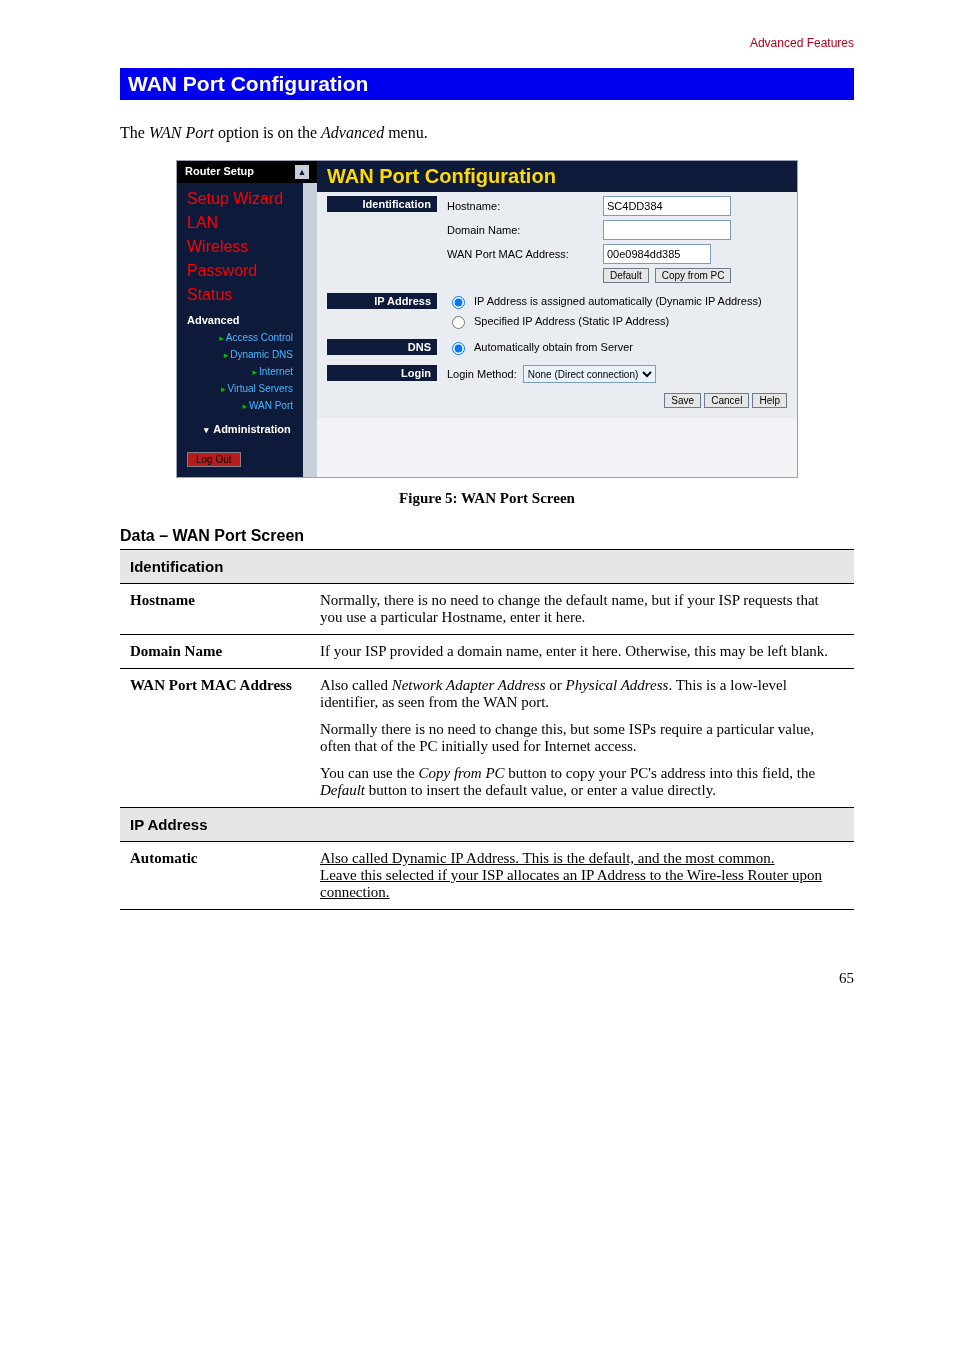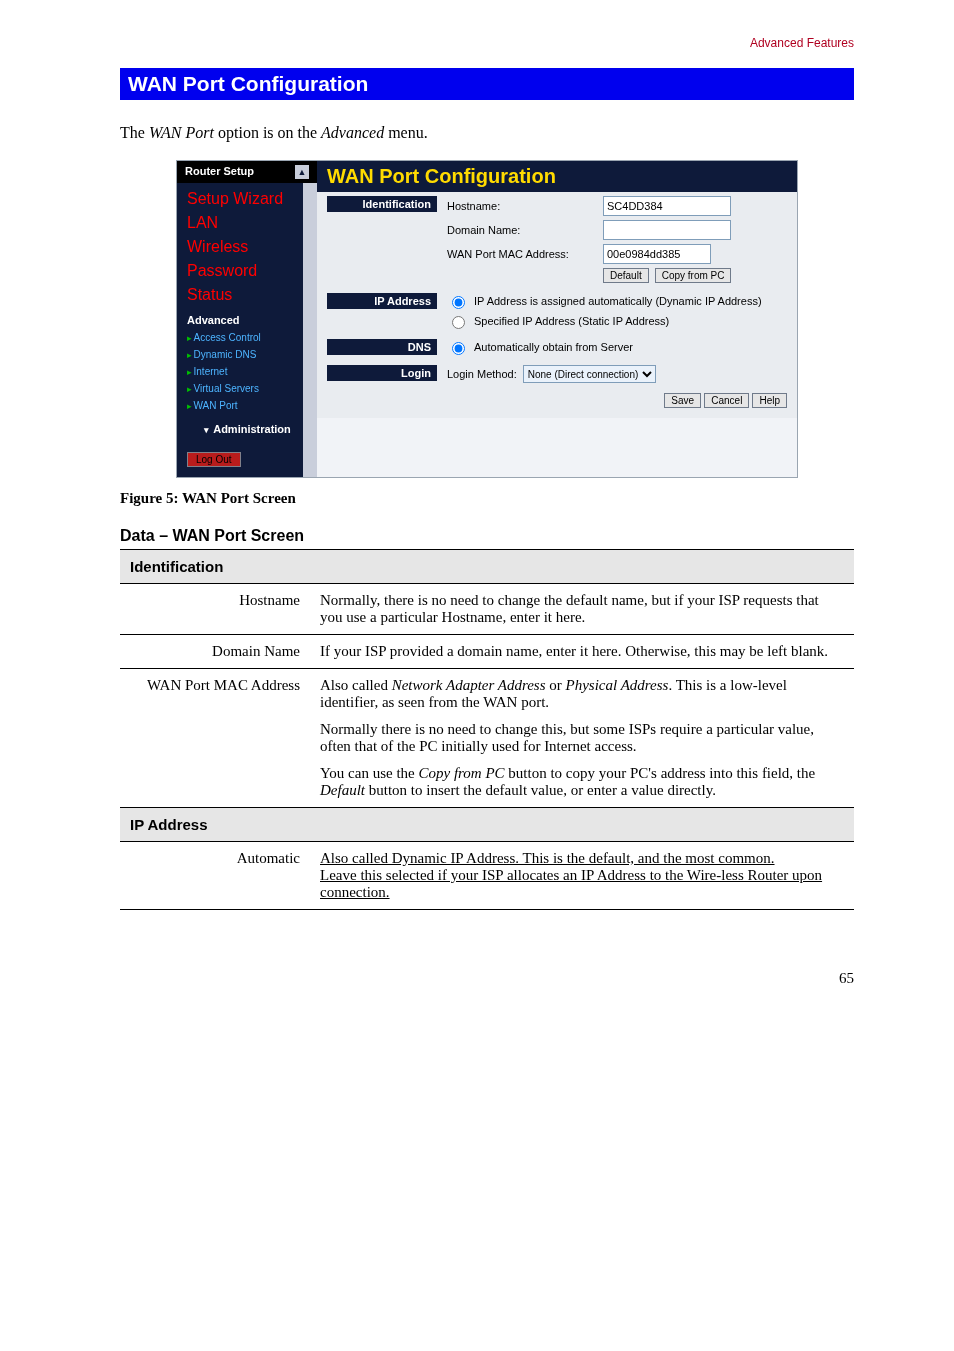--- a/index.html
+++ b/index.html
@@ -94,20 +94,21 @@
     font-size: 11px;
   }
   .nav-group .arrow {
     font-size: 9px;
     margin-right: 2px;
   }
   .nav-sub {
     color: #4db4ff;
     font-size: 10px;
     padding-left: 18px;
+    text-align: right;
   }
   .nav-sub .mark {
     color: #00c000;
     margin-right: 2px;
     font-size: 9px;
   }
   .logout-wrap {
     padding: 6px 10px 10px 10px;
     border-right: 14px solid #c9cedb;
   }
@@ -184,21 +185,21 @@
     border: 1px solid #7f9db9;
     background: #eaf2fb;
     height: 18px;
   }
   .btn-row {
     text-align: right;
     margin-top: 6px;
   }
 
   .caption {
-    text-align: left;
+    text-align: center;
     font-weight: bold;
     font-size: 15px;
     margin: 6px 0 11px 0;
   }
 
   
   .data-h3 {
     font-family: Arial, sans-serif;
     font-size: 16px;
     font-weight: bold;
@@ -217,22 +218,21 @@
     vertical-align: top;
   }
   table.data th.section {
     background: #e6e6e6;
     font-family: Arial, sans-serif;
     font-weight: bold;
     font-size: 15px;
   }
   table.data td.key {
     width: 170px;
-    font-weight: normal;
-    text-align: right;
+    font-weight: bold;
   }
   .page-num {
     text-align: right;
     font-size: 15px;
     margin-top: 60px;
   }
 </style>
 </head>
 <body>
 

